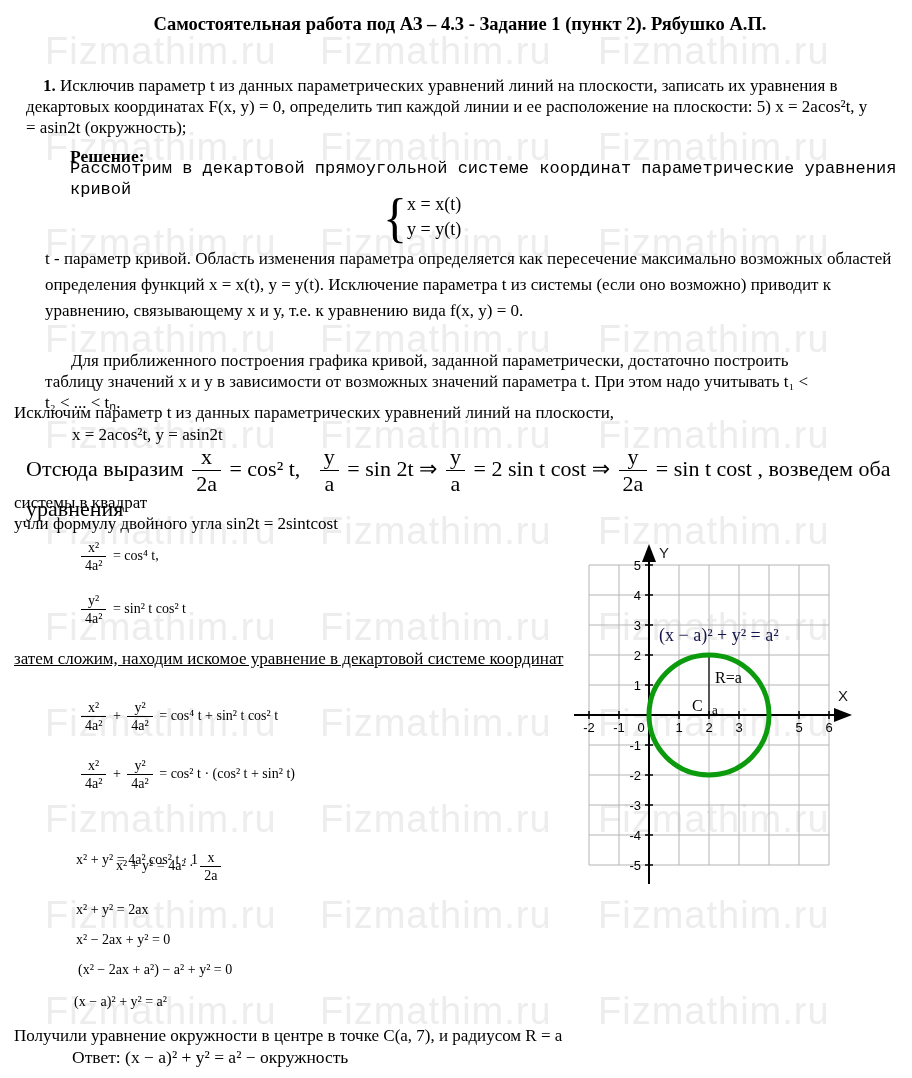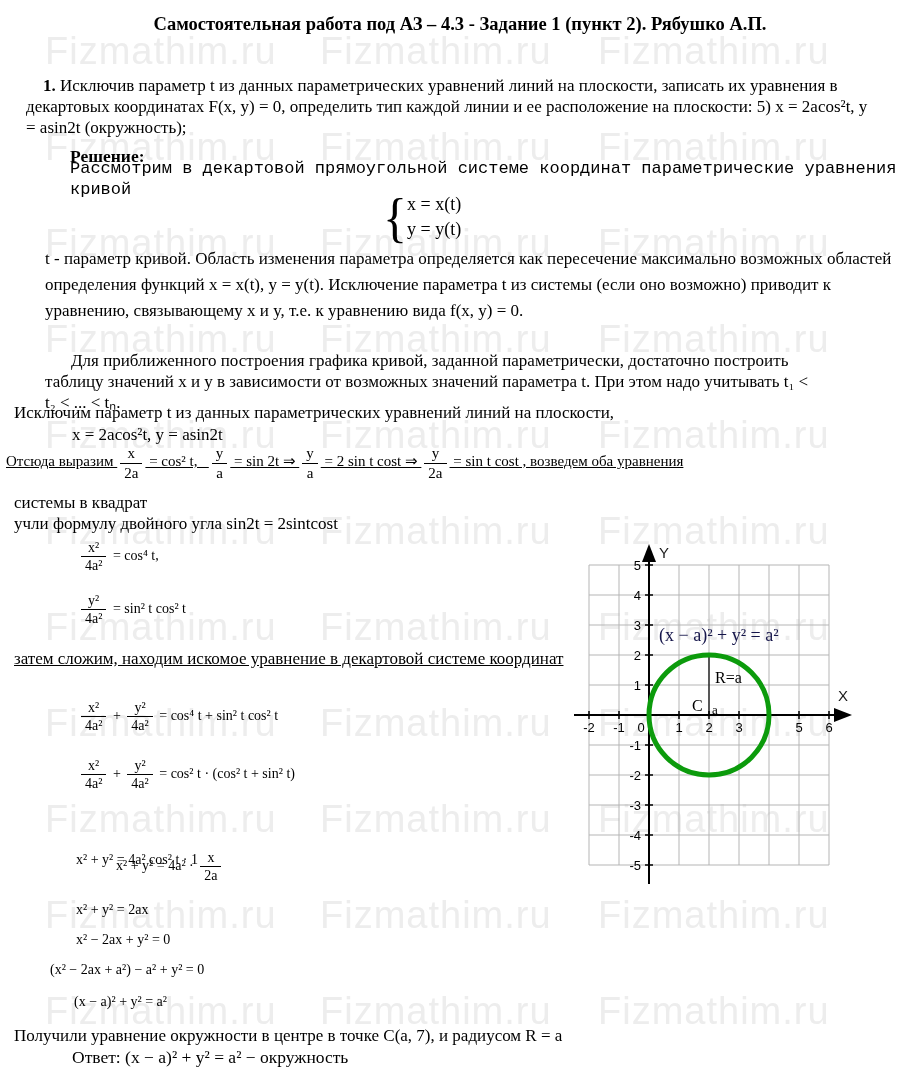--- a/index.html
+++ b/index.html
@@ -39,23 +39,23 @@
   .p12{top:1047px;left:72px;font-size:17.5px;}
   .formula{font-size:14px;z-index:2;position:absolute;}
   .fx1{top:540px;left:78px;}
   .fx2{top:593px;left:78px;}
   .fx3{top:700px;left:78px;}
   .fx4{top:758px;left:78px;}
   .fx5{top:816px;left:76px;margin-top:36px;}
   .fx6{top:850px;left:76px;margin-left:40px;}
   .fx7{top:902px;left:76px;}
   .fx8{top:932px;left:76px;}
-  .fx9{top:962px;left:50px;}
+  .fx9{top:962px;left:78px;}
   .fx10{top:994px;left:74px;}
-  .express{top:445px;left:6px;font-size:15px;text-decoration:underline;}
+  .express{top:445px;left:26px;font-size:22px;}
   .frac{
     display:inline-block;vertical-align:middle;text-align:center;
     line-height:1.1;margin:0 3px;
   }
   .frac .num{display:block;border-bottom:1px solid #000;padding:0 4px 1px 4px;}
   .frac .den{display:block;padding:1px 4px 0 4px;}
   #graph-svg{position:absolute;left:571px;top:542px;z-index:2;}
   .tick{font-family:"Liberation Sans",sans-serif;font-size:13px;fill:#000;}
   .axis-label{font-family:"Liberation Sans",sans-serif;font-size:15px;fill:#1a1a1a;}
   .graph-text{font-family:"Liberation Serif",serif;font-size:16px;fill:#000;}

